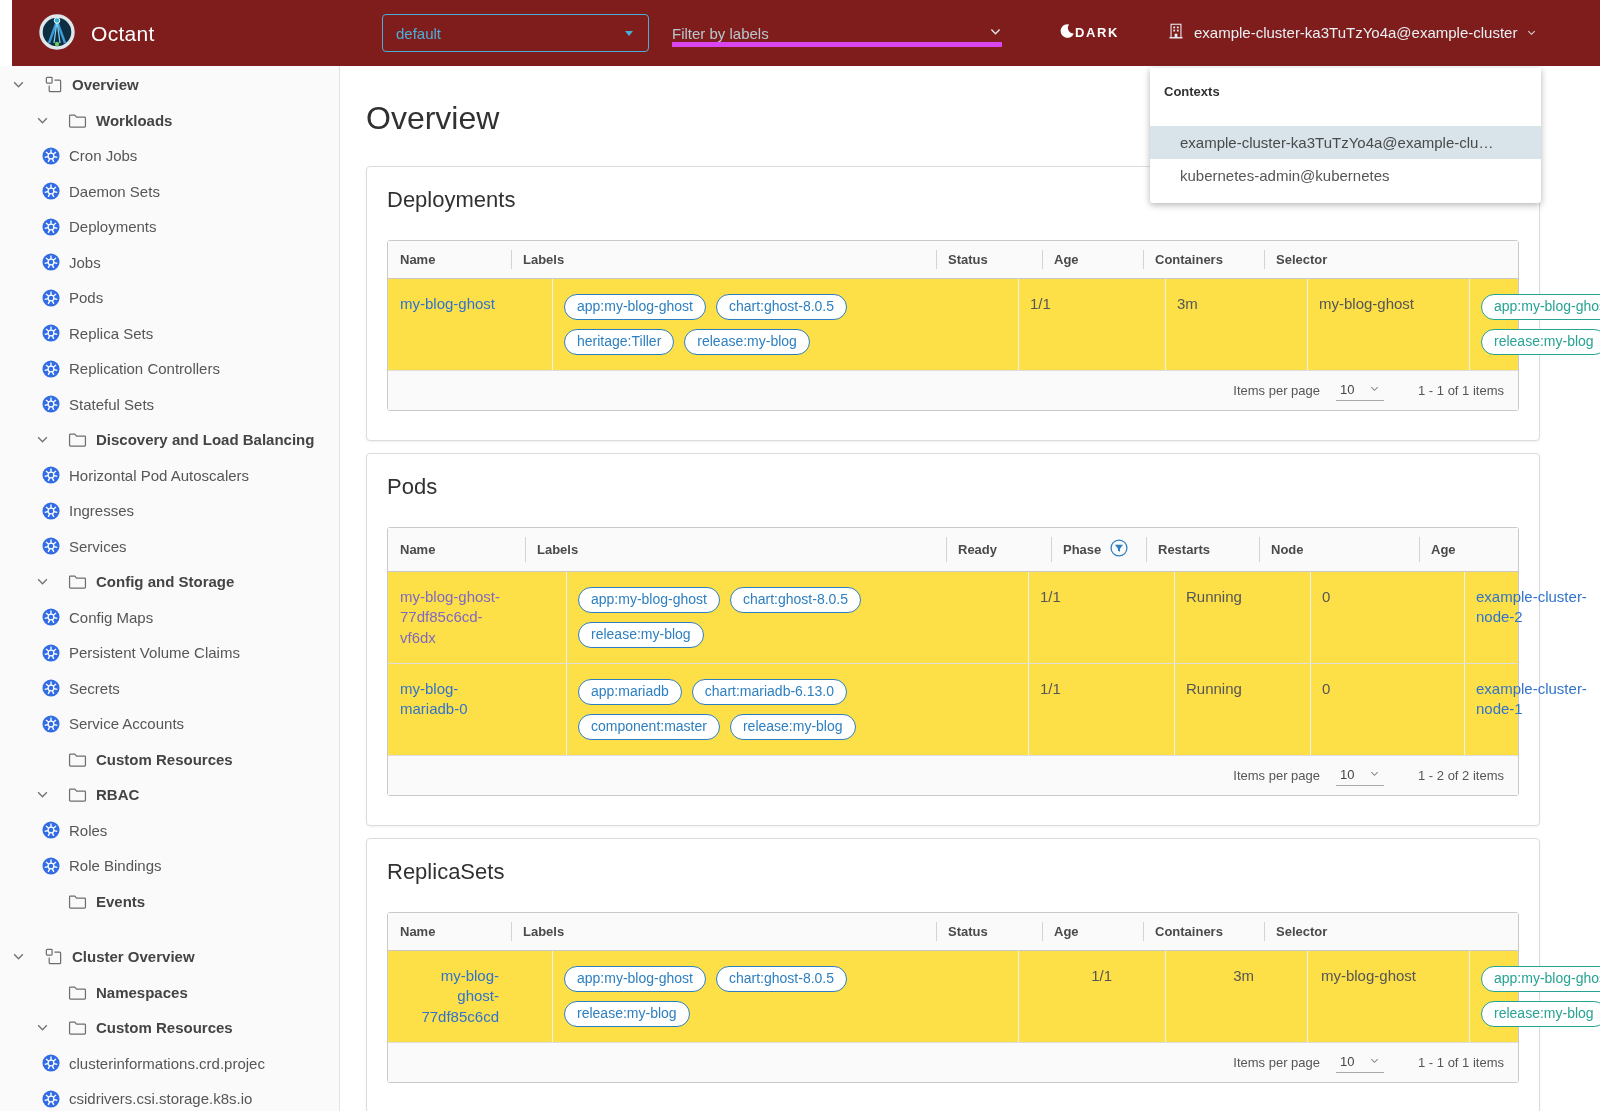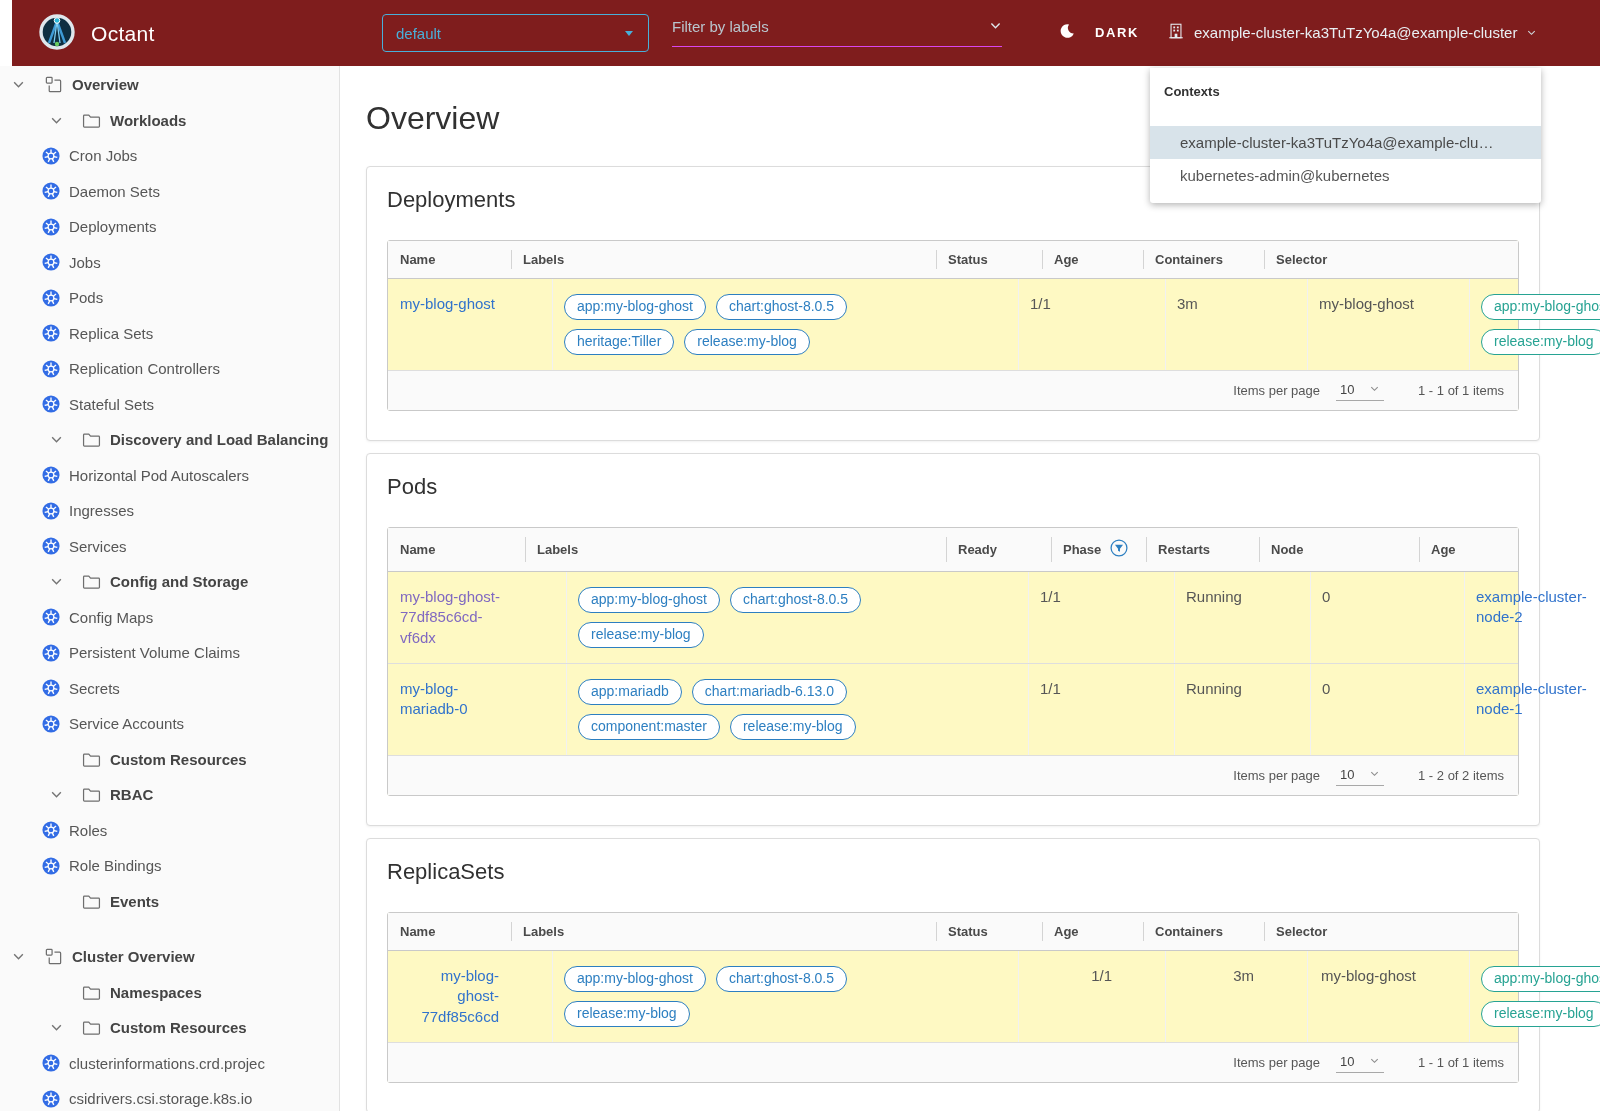--- a/index.html
+++ b/index.html
@@ -5,58 +5,58 @@
   * { box-sizing: border-box; margin: 0; padding: 0; }
   html,body { width:1600px; height:1111px; overflow:hidden; }
   body { font-family:"Liberation Sans", sans-serif; background:#fff; color:#565656; }
 
   
   .app-header { position:fixed; top:0; left:12px; width:1600px; height:66px; background:#7f1d1d; z-index:30; color:#fff; }
   .brand { position:absolute; left:26px; top:13px; display:flex; align-items:center; gap:15px; }
   .brand .name { font-size:21px; color:#fff; letter-spacing:.3px; }
   .ns-select { position:absolute; left:370px; top:14px; width:267px; height:38px; border:1px solid #49afd9; border-radius:4px;
     display:flex; align-items:center; justify-content:space-between; padding:0 13px; color:#49afd9; font-size:15px; cursor:pointer; }
-  .filter-field { position:absolute; left:660px; top:18px; width:330px; height:29px; border-bottom:1px solid #d946ef;
-    display:flex; align-items:flex-start; justify-content:space-between; }
+  .filter-field { position:absolute; left:660px; top:18px; width:330px; height:29px; border-bottom:5px solid #d946ef;
+    display:flex; align-items:flex-end; justify-content:space-between; }
   .filter-field input { background:transparent; border:none; outline:none; color:#e8eef2; font-size:15px; width:295px; font-family:inherit; }
   .filter-field input::placeholder { color:#b9c6ce; }
-  .theme-toggle { position:absolute; left:1046px; top:22px; display:flex; align-items:center; gap:20px; cursor:pointer; }
+  .theme-toggle { position:absolute; left:1046px; top:22px; display:flex; align-items:center; gap:0; cursor:pointer; }
   .theme-toggle .t-lbl { font-size:13px; font-weight:700; letter-spacing:1.6px; color:#fff; }
   .ctx-trigger { position:absolute; left:1155px; top:22px; display:flex; align-items:center; gap:9px; cursor:pointer; font-size:15px; color:#e9eff3; }
 
   
   .ctx-menu { position:fixed; left:1150px; top:68px; width:391px; background:#fff; border-radius:0 0 3px 3px;
     box-shadow:0 2px 7px rgba(0,0,0,.3); padding-bottom:11px; z-index:40; }
   .ctx-title { padding:16px 14px 27px; font-size:13px; font-weight:700; color:#313131; }
   .ctx-item { height:33px; display:flex; align-items:center; padding:0 12px 0 30px; font-size:15px; color:#565656;
     white-space:nowrap; overflow:hidden; cursor:pointer; }
   .ctx-item.selected { background:#d8e3ea; color:#4a4a4a; }
 
   
   .sidebar { position:fixed; top:66px; left:0; width:340px; bottom:0; background:#fafafa; border-right:1px solid #e2e2e2;
     overflow:hidden; padding-top:1px; z-index:10; }
   .side-item { display:flex; align-items:center; height:35.5px; cursor:pointer; }
   .side-item.gap { margin-top:20px; }
   .side-item.lvl0 { padding-left:12px; }
-  .side-item.lvl1 { padding-left:50px; }
+  .side-item.lvl1 { padding-left:36px; }
   .side-item.lvl2 { padding-left:41px; }
   .side-item .chev { width:32px; display:flex; align-items:center; flex:0 0 32px; }
   .side-item .icon { width:19px; flex:0 0 19px; margin-right:9px; display:flex; align-items:center; justify-content:center; }
   .side-item .lbl { font-size:15px; color:#565656; white-space:nowrap; overflow:hidden; }
   .side-item.bold .lbl { font-weight:700; color:#444; }
 
   
   .main { position:absolute; left:341px; top:66px; right:0; bottom:0; background:#fff; overflow:hidden; padding:34px 60px 0 25px; }
   .page-title { font-size:32px; font-weight:400; color:#313131; margin-bottom:29px; }
   .card { border:1px solid #dcdcdc; border-radius:4px; background:#fff; padding:20px 20px 29px; margin-bottom:12px;
     box-shadow:0 1px 2px rgba(140,140,140,.12); }
   .card h2 { font-size:22px; font-weight:400; color:#313131; margin-bottom:27px; }
 
   
-  .dg { border:1px solid #c9c9c9; border-radius:3px; background:#fef9c3;margin-top:20px; }
+  .dg { border:1px solid #c9c9c9; border-radius:3px; background:#fde047;margin-top:20px; }
   .dg-head { display:grid; background:#fafafa; border-bottom:1px solid #c9c9c9; }
   .dg-head .dg-cell { padding:11px 12px; font-size:13px; font-weight:700; color:#4a4a4a; position:relative;
     display:flex; align-items:center; gap:9px; }
   .dg-head .dg-cell + .dg-cell::before { content:""; position:absolute; left:0; top:9px; bottom:9px; width:1px; background:#d4d4d4; }
   .dg-row { display:grid; border-bottom:1px solid #dedede;gap:41px; }
   .dg-row .dg-cell { padding:15px 12px; font-size:15px; color:#565656; position:relative; line-height:1.35; }
   .dg-row .dg-cell + .dg-cell::before { content:""; position:absolute; left:0; top:0; bottom:0; width:1px; background:#f1f1f1; }
   .dg-foot { display:flex; align-items:center; justify-content:flex-end; background:#fafafa; padding:9px 14px; font-size:13px; color:#565656; }
   .ipp { margin-right:16px; }
   .psize { display:inline-flex; align-items:center; justify-content:space-between; gap:6px; border-bottom:1px solid #a8a8a8;

